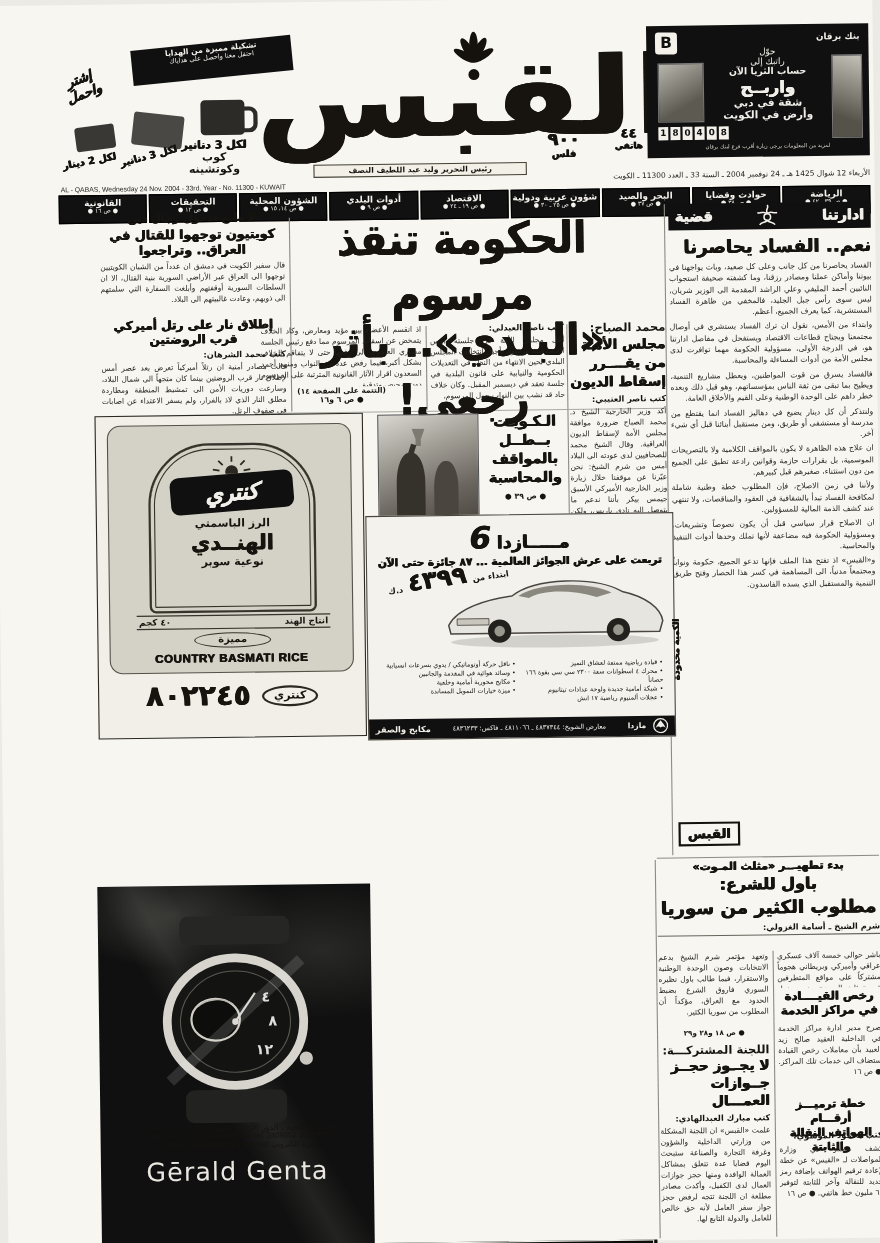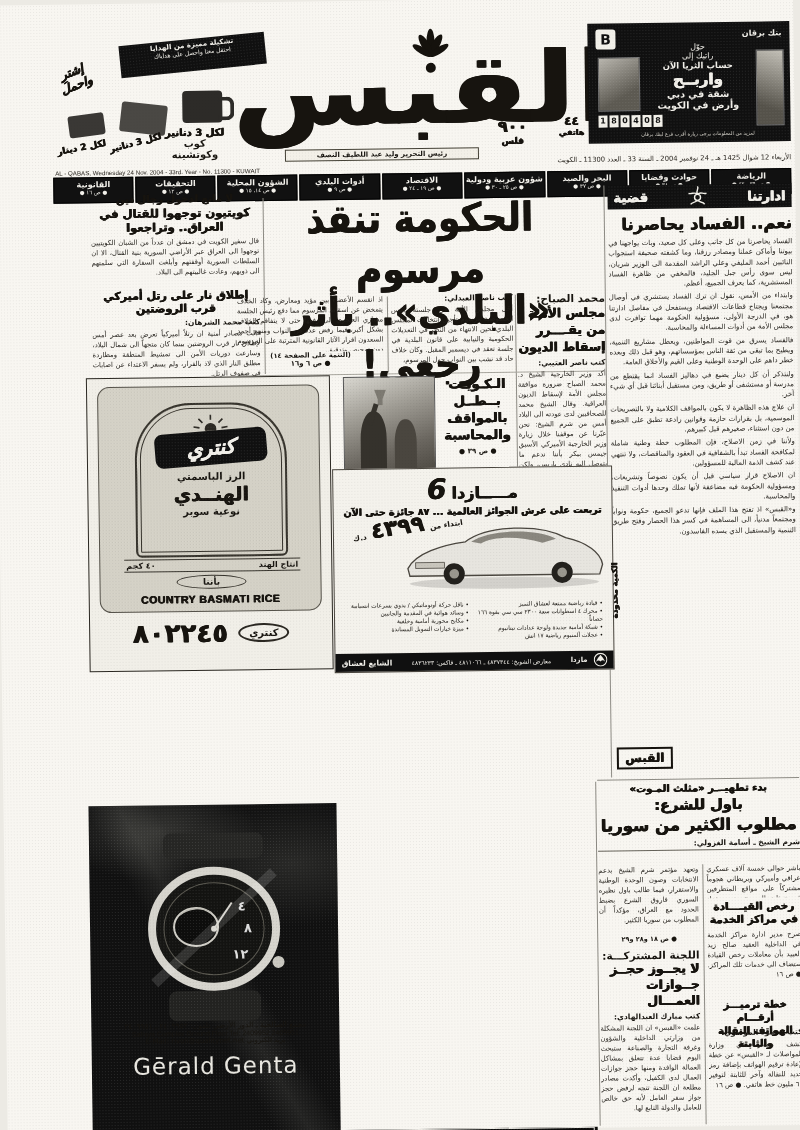--- a/index.html
+++ b/index.html
@@ -269,21 +269,21 @@
         <div class="ar c" style="margin-top:66px">
           <div class="b" style="font-size:10px">الرز الباسمتي</div>
           <div class="fat" style="font-size:19px;line-height:24px">الهنــدي</div>
           <div class="b" style="font-size:10px">نوعية سوبر</div>
         </div>
       </div>
       <div class="abs ar" style="left:24px;top:172px;width:172px;display:flex;justify-content:space-between;font-size:8px;font-weight:bold;border-top:1px solid #36332c;border-bottom:1px solid #36332c;padding:1px 2px">
         <span>انتاج الهند</span>
         <span>٤٠ كجم</span>
       </div>
-      <div class="abs ar c b" style="left:76px;top:188px;width:68px;font-size:9px;border:1px solid #36332c;border-radius:50%;padding:1px 0">بأننا</div>
+      <div class="abs ar c b" style="left:76px;top:188px;width:68px;font-size:9px;border:1px solid #36332c;border-radius:50%;padding:1px 0">مميزة</div>
       <div class="abs c fat" style="left:10px;top:206px;width:200px;font-size:10.5px;font-family:'Liberation Sans',sans-serif;letter-spacing:.5px">COUNTRY BASMATI RICE</div>
     </div>
     <div class="abs ar" style="left:0;top:240px;width:242px;display:flex;flex-direction:row-reverse;justify-content:center;align-items:center;gap:10px">
       <span class="fat" style="font-size:26px">٨٠٢٢٤٥</span>
       <span class="b" style="font-size:10px;border:2px solid #2b2822;border-radius:50%;padding:2px 9px">كنتري</span>
     </div>
   </div>
 
   <div class="abs" style="left:333px;top:468px;width:278px;height:202px;border:1px solid #4a463f;background:#f4f2ec">
     <div class="ar c" style="margin-top:4px">
@@ -319,21 +319,21 @@
       <li>مكابح محورية أمامية وخلفية</li>
       <li>ميزة خيارات التمويل المساندة</li>
     </ul>
     <div class="dark abs" style="left:0;bottom:0;width:278px;height:18px;display:flex;flex-direction:row-reverse;align-items:center;gap:6px;padding:0 6px;box-sizing:border-box">
       <svg width="14" height="14" viewBox="0 0 20 20">
         <circle cx="10" cy="10" r="9" fill="none" stroke="#f1efe9" stroke-width="1.6"></circle>
         <path d="M3.5,13 C6,7 8,6 10,3 C12,6 14,7 16.5,13 C14,10.5 12,10.5 10,12.5 C8,10.5 6,10.5 3.5,13 Z" fill="#f1efe9"></path>
       </svg>
       <span class="ar b" style="font-size:7px">مازدا</span>
       <span class="ar" style="font-size:6px;flex:1;text-align:center">معارض الشويخ: ٤٨٣٧٣٤٤ ـ ٤٨١١٠٦٦ ـ فاكس: ٤٨٣٦٢٣٣</span>
-      <span class="ar b" style="font-size:7.5px">الشايع لعشاق</span>
+      <span class="ar b" style="font-size:7.5px">مكابح والصقر</span>
     </div>
   </div>
 
   <div class="abs dark noisew" style="left:85px;top:682px;width:248px;height:330px;background:
       linear-gradient(60deg,transparent 42%,rgba(170,170,160,.12) 50%,transparent 58%),
       radial-gradient(140px 70px at 28% 8%,rgba(160,160,150,.25),transparent 70%),
       radial-gradient(170px 90px at 82% 18%,rgba(150,150,140,.18),transparent 70%),#101010">
     <svg class="abs" style="left:44px;top:28px" width="160" height="190" viewBox="0 0 160 190">
       <rect x="30" y="0" width="100" height="26" rx="8" fill="#262624"></rect>
       <rect x="34" y="158" width="92" height="30" rx="8" fill="#222220"></rect>

